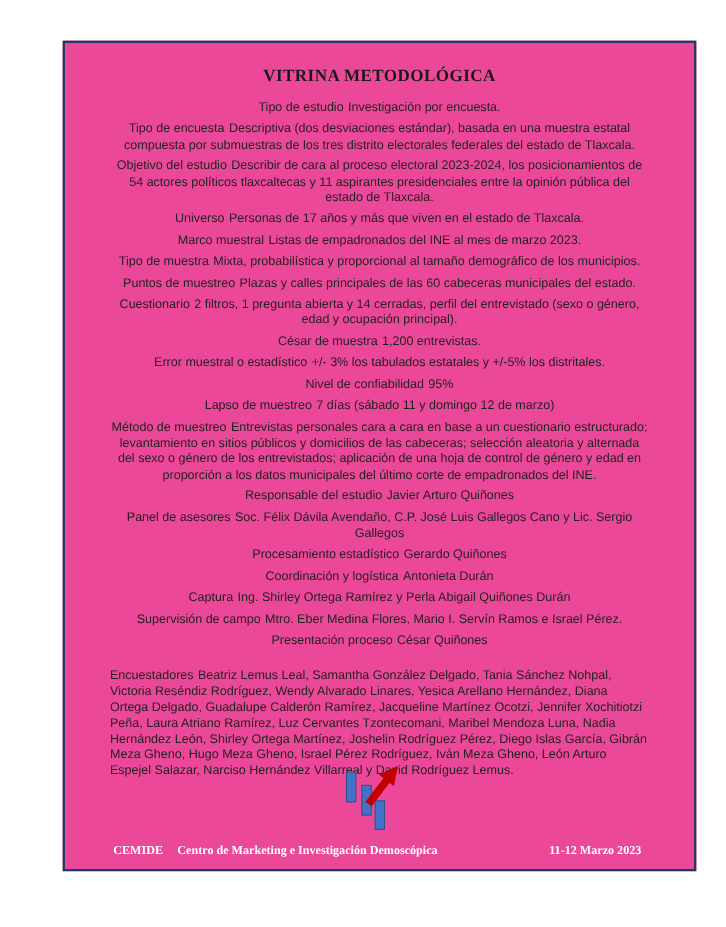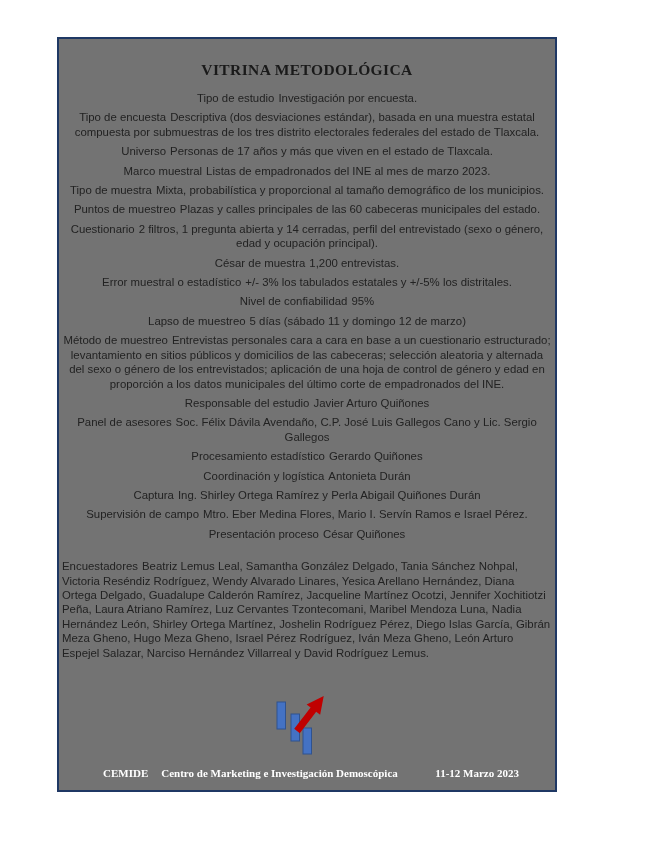--- a/index.html
+++ b/index.html
@@ -1,60 +1,63 @@
 <!DOCTYPE html>
 <html><head>
 <meta charset="utf-8">
 <style>
   html, body { margin:0; padding:0; }
   body {
     width:660px; height:843px; background:#ffffff; position:relative;
     font-family:"Liberation Sans", sans-serif;
   }
   .card {
-    position:absolute; left:57px; top:37px; width:500px; height:755px;
-    box-sizing:border-box; background:#737373; border:2px solid #1f3864;
+    position:absolute; left:57px; top:37px; width:576px; height:755px;
+    box-sizing:border-box; background:#ec4899; border:2px solid #1f3864;
     color:#222222; overflow:hidden;
   }
   .title {
     margin:22px 0 12px 0; text-align:center;
     font-family:"Liberation Serif", serif; font-weight:bold; font-size:15.5px;
     letter-spacing:0.4px; color:#1a1a1a;
   }
   .row {
     width:490px; margin:0 auto 5px auto; text-align:center;
     font-size:11.4px; line-height:14.4px;
   }
   .row.left { text-align:left;margin-top:18px; }
   .lbl { font-weight:normal; margin-right:4px; }
   .logo {
     position:absolute; left:50%; bottom:34px; transform:translateX(-50%);
     width:62px; height:62px;
   }
   .footer {
-    position:absolute; left:44px; right:36px; bottom:11px;
+    position:absolute; left:44px; right:48px; bottom:11px;
     display:flex; align-items:center;
     color:#ffffff; font-family:"Liberation Serif", serif;
     font-weight:bold; font-size:11px;
   }
   .footer .abbr { margin-right:13px; }
   .footer .date { margin-left:auto; }
 </style>
 </head>
 <body>
 
 <div class="card">
 
   <h1 class="title">VITRINA METODOLÓGICA</h1>
 
   <p class="row">
     <span class="lbl">Tipo de estudio</span><span>Investigación por encuesta.</span>
   </p>
   <p class="row">
     <span class="lbl">Tipo de encuesta</span><span>Descriptiva (dos desviaciones estándar), basada en una muestra estatal compuesta por submuestras de los tres distrito electorales federales del estado de Tlaxcala.</span>
+  </p>
+  <p class="row">
+    <span class="lbl">Objetivo del estudio</span><span>Describir de cara al proceso electoral 2023-2024, los posicionamientos de 54 actores políticos tlaxcaltecas y 11 aspirantes presidenciales entre la opinión pública del estado de Tlaxcala.</span>
   </p>
   <p class="row">
     <span class="lbl">Universo</span><span>Personas de 17 años y más que viven en el estado de Tlaxcala.</span>
   </p>
   <p class="row">
     <span class="lbl">Marco muestral</span><span>Listas de empadronados del INE al mes de marzo 2023.</span>
   </p>
   <p class="row">
     <span class="lbl">Tipo de muestra</span><span>Mixta, probabilística y proporcional al tamaño demográfico de los municipios.</span>
   </p>
@@ -67,21 +70,21 @@
   <p class="row">
     <span class="lbl">César de muestra</span><span>1,200 entrevistas.</span>
   </p>
   <p class="row">
     <span class="lbl">Error muestral o estadístico</span><span>+/- 3% los tabulados estatales y +/-5% los distritales.</span>
   </p>
   <p class="row">
     <span class="lbl">Nivel de confiabilidad</span><span>95%</span>
   </p>
   <p class="row">
-    <span class="lbl">Lapso de muestreo</span><span>5 días (sábado 11 y domingo 12 de marzo)</span>
+    <span class="lbl">Lapso de muestreo</span><span>7 días (sábado 11 y domingo 12 de marzo)</span>
   </p>
   <p class="row">
     <span class="lbl">Método de muestreo</span><span>Entrevistas personales cara a cara en base a un cuestionario estructurado; levantamiento en sitios públicos y domicilios de las cabeceras; selección aleatoria y alternada del sexo o género de los entrevistados; aplicación de una hoja de control de género y edad en proporción a los datos municipales del último corte de empadronados del INE.</span>
   </p>
   <p class="row">
     <span class="lbl">Responsable del estudio</span><span>Javier Arturo Quiñones</span>
   </p>
   <p class="row">
     <span class="lbl">Panel de asesores</span><span>Soc. Félix Dávila Avendaño, C.P. José Luis Gallegos Cano y Lic. Sergio Gallegos</span>
   </p>

